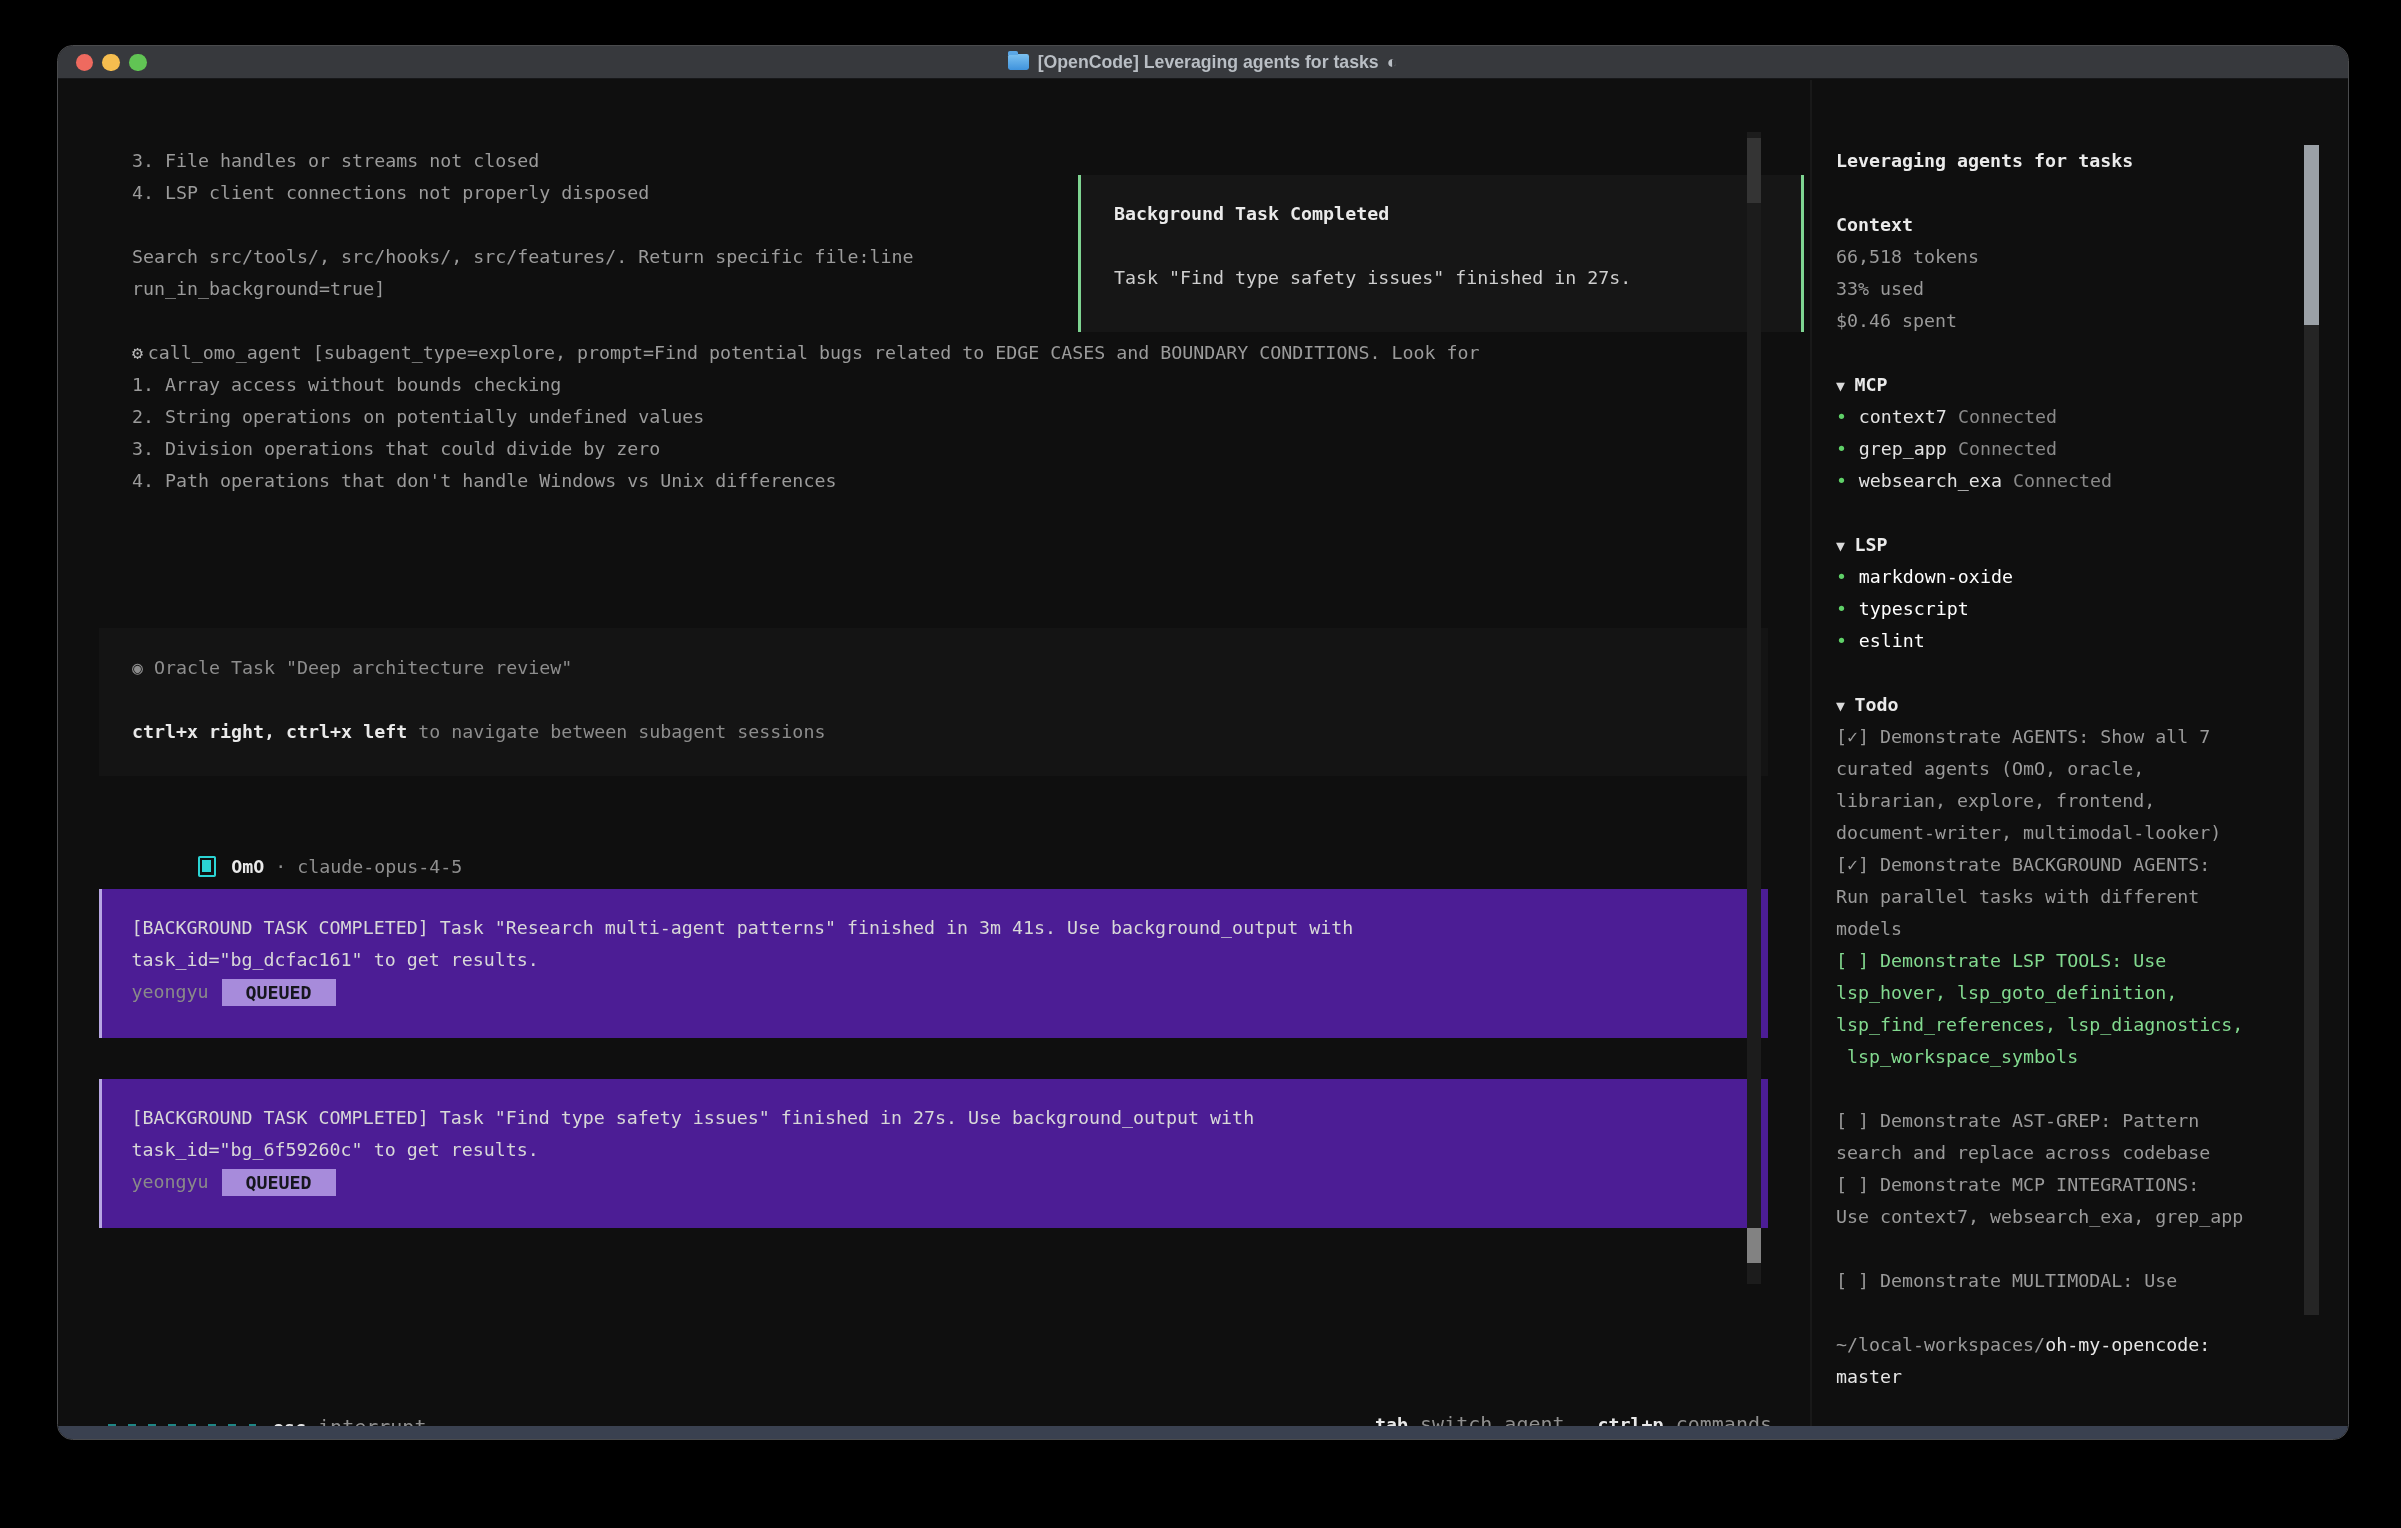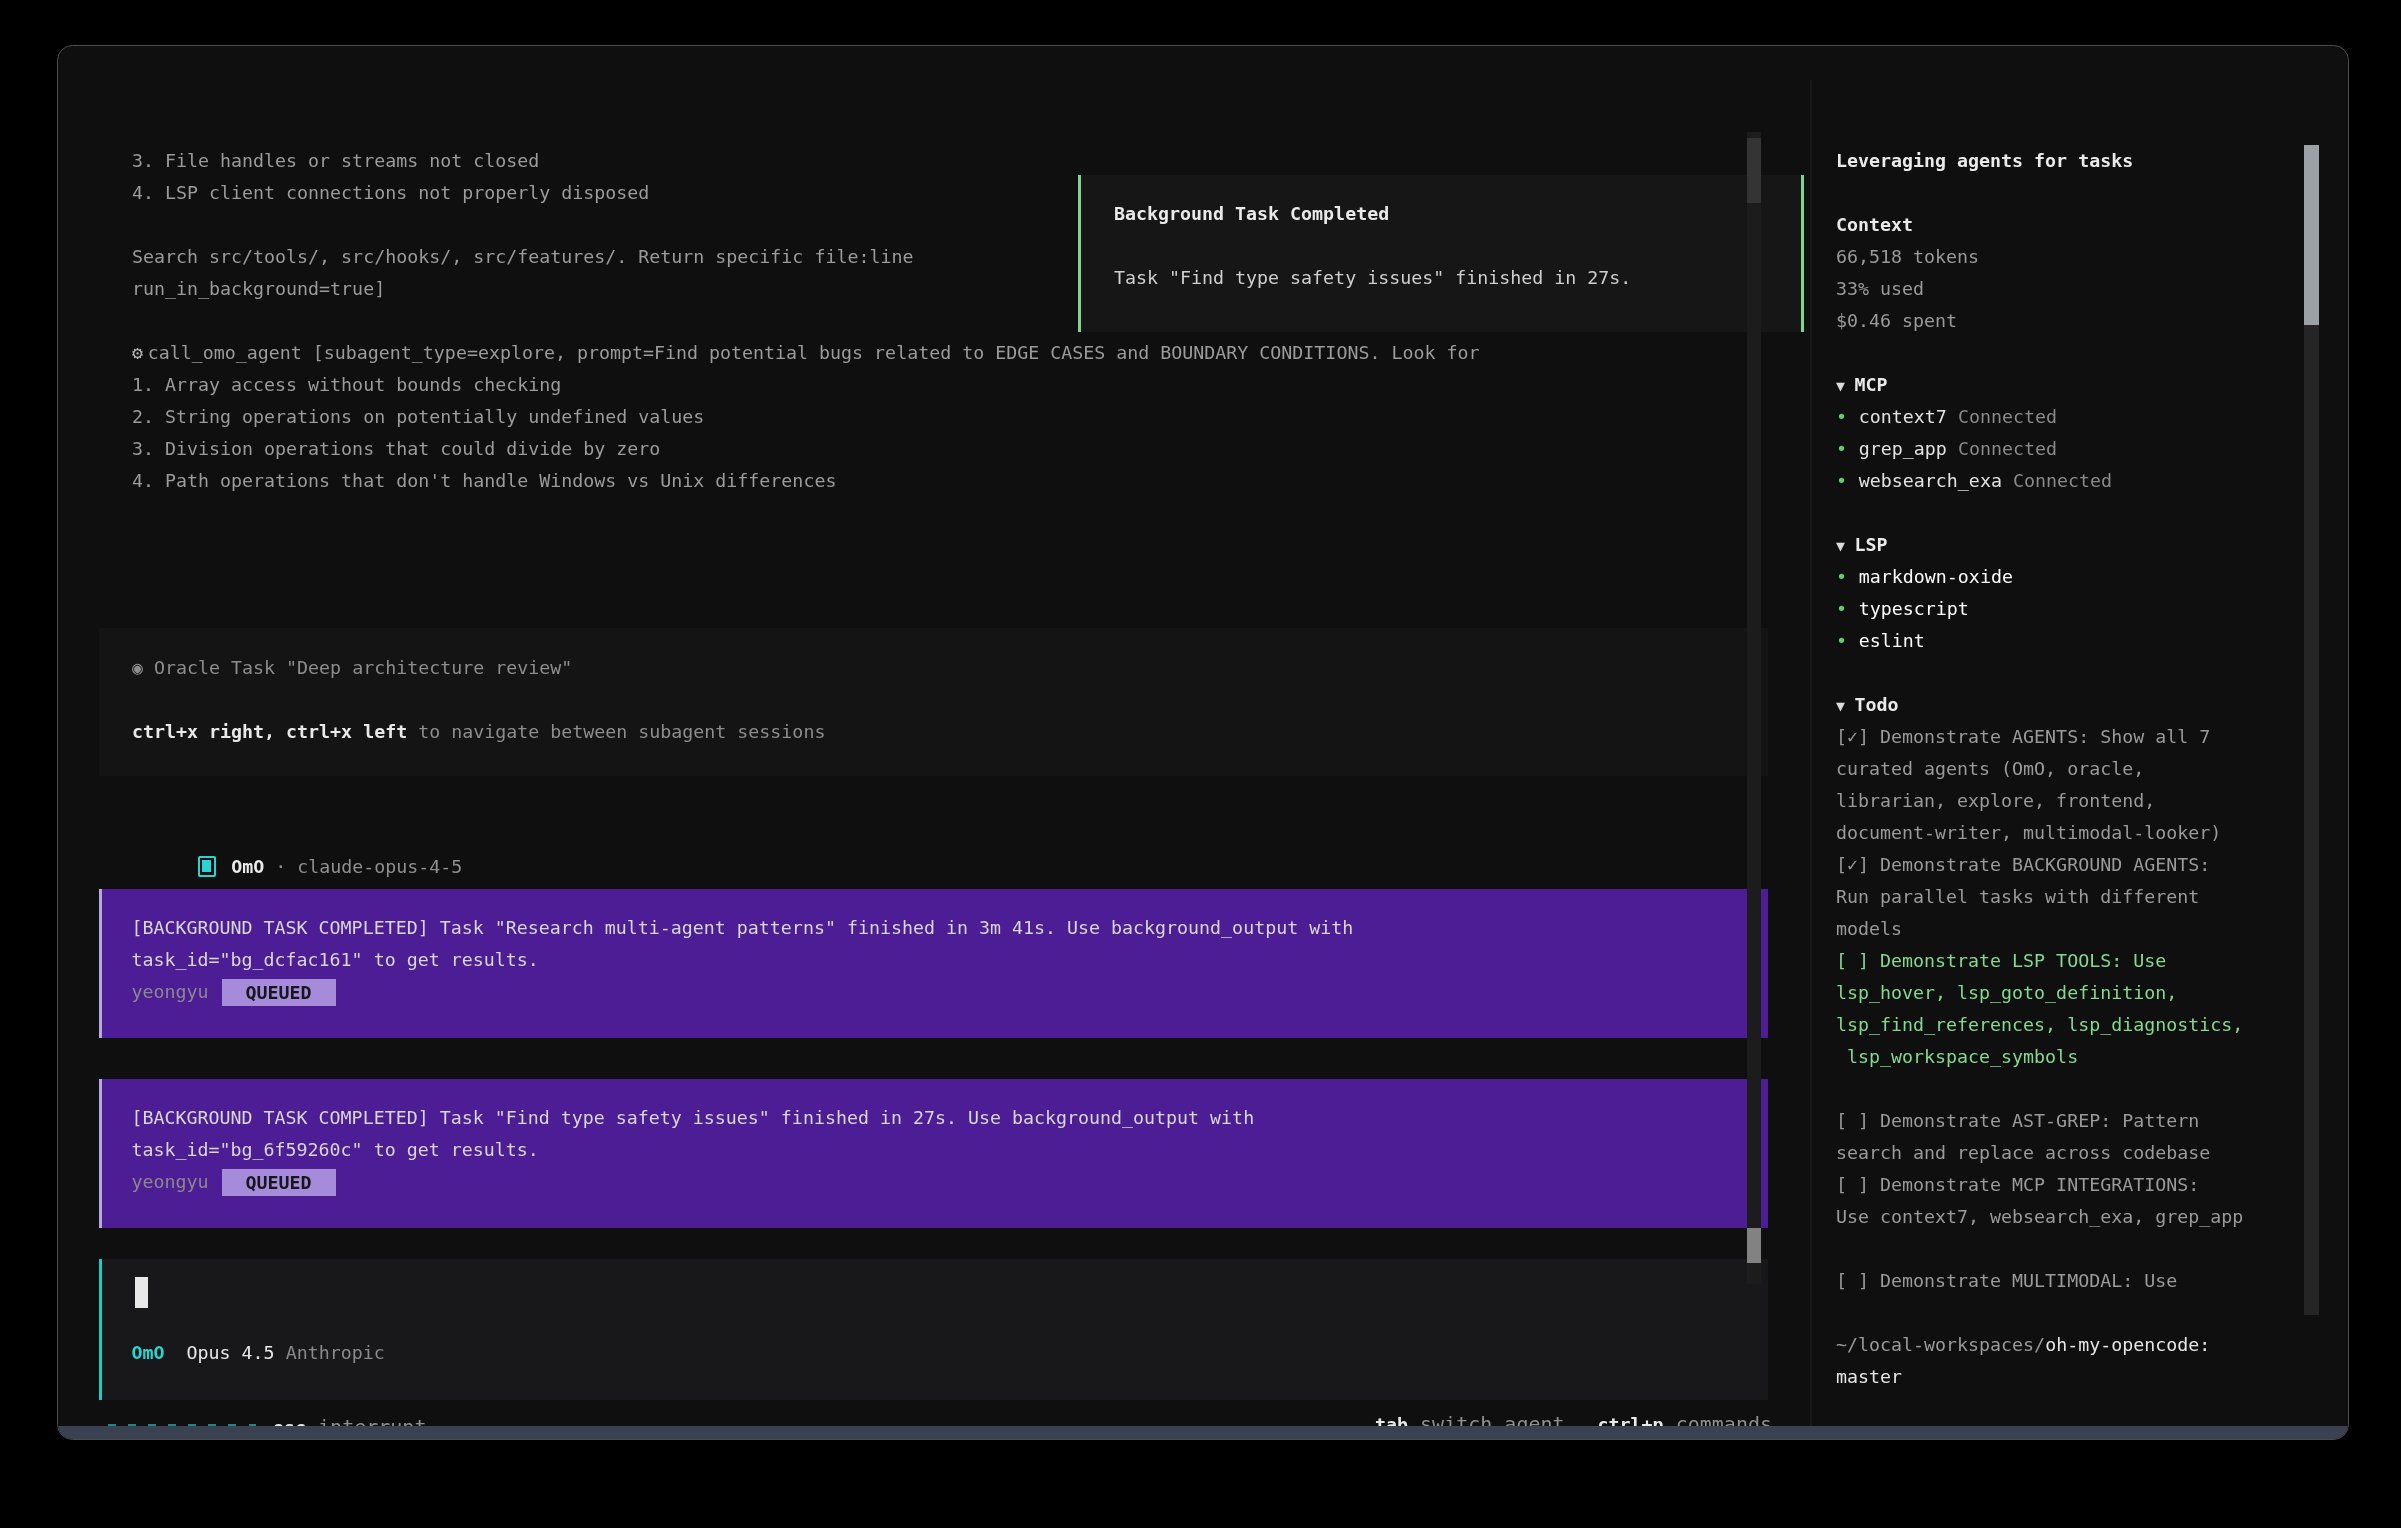--- a/index.html
+++ b/index.html
@@ -110,20 +110,30 @@
   .foot-version { color:#8a8a8a; }
 
   .side-scrollbar { position:absolute; left:2246px; top:65px; width:15.4px; height:1170px; background:#252525; }
   .ssb-thumb { position:absolute; left:0; top:0; width:15.4px; height:180px; background:#9ba1a7; }
 </style>
 </head>
 <body>
 
 <div class="window">
 
+  <div class="titlebar">
+    <div class="traffic">
+      <div class="light" id="light-close" style="background: rgb(238, 106, 95);"></div>
+      <div class="light" id="light-min" style="background: rgb(245, 189, 79);"></div>
+      <div class="light" id="light-max" style="background: rgb(97, 196, 84);"></div>
+    </div>
+    <span class="folder-icon"></span>
+    <span>[OpenCode] Leveraging agents for tasks</span>
+    <span style="margin-left:8.3px;">◐</span>
+  </div>
 
   <div class="content">
 
     <div class="scrollback" id="scrollback">
         <div class="sline"><span>3. File handles or streams not closed</span></div>
         <div class="sline"><span>4. LSP client connections not properly disposed</span></div>
         <div class="sline">&nbsp;</div>
         <div class="sline"><span>Search src/tools/, src/hooks/, src/features/. Return specific file:line</span></div>
         <div class="sline"><span>run_in_background=true]</span></div>
         <div class="sline">&nbsp;</div>
@@ -157,26 +167,20 @@
           <div class="sline"><span>task_id="bg_dcfac161" to get results.</span></div>
           <div class="sline"><span class="task-author">yeongyu</span><span class="badge">QUEUED</span></div>
         </div>
         <div class="task-block" style="top: 999px;">
           <div class="sline"><span>[BACKGROUND TASK COMPLETED] Task "Find type safety issues" finished in 27s. Use background_output with</span></div>
           <div class="sline"><span>task_id="bg_6f59260c" to get results.</span></div>
           <div class="sline"><span class="task-author">yeongyu</span><span class="badge">QUEUED</span></div>
         </div>
       </div>
 
-    <div class="input-box">
-      <div class="cursor"></div>
-      <div class="input-meta">
-        <span class="im-agent">OmO</span><span class="im-model">&nbsp;&nbsp;</span><span class="im-model">Opus 4.5</span><span class="im-provider">&nbsp;</span><span class="im-provider">Anthropic</span>
-      </div>
-    </div>
 
     <div class="status-row">
       <div class="dots" id="status-dots">
           <span class="dot" style="background: rgb(31, 133, 133);"></span>
           <span class="dot" style="background: rgb(31, 133, 133);"></span>
           <span class="dot" style="background: rgb(31, 133, 133);"></span>
           <span class="dot" style="background: rgb(31, 133, 133);"></span>
           <span class="dot" style="background: rgb(31, 133, 133);"></span>
           <span class="dot" style="background: rgb(31, 133, 133);"></span>
           <span class="dot" style="background: rgb(31, 133, 133);"></span>

